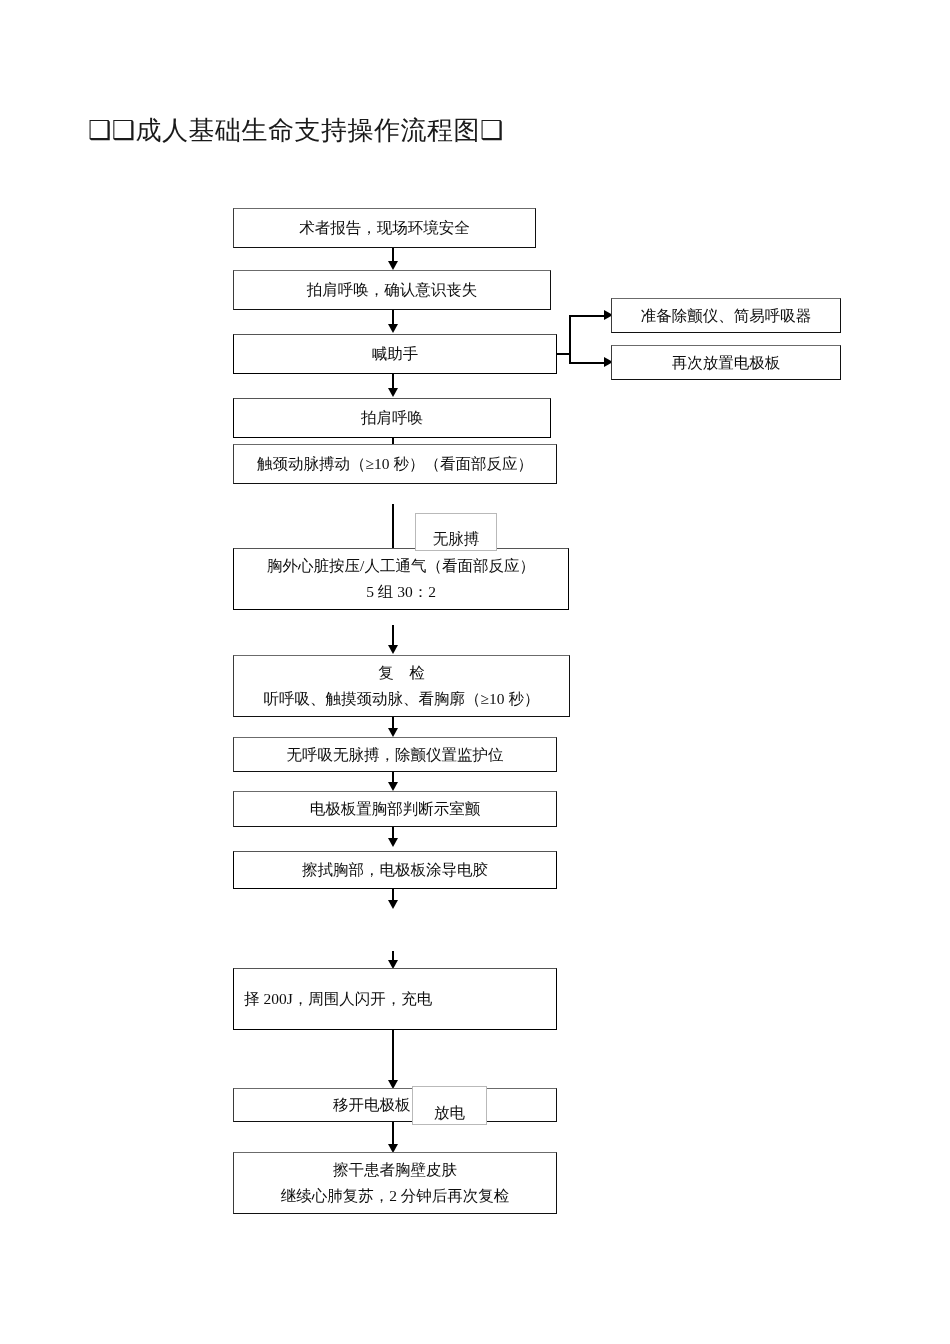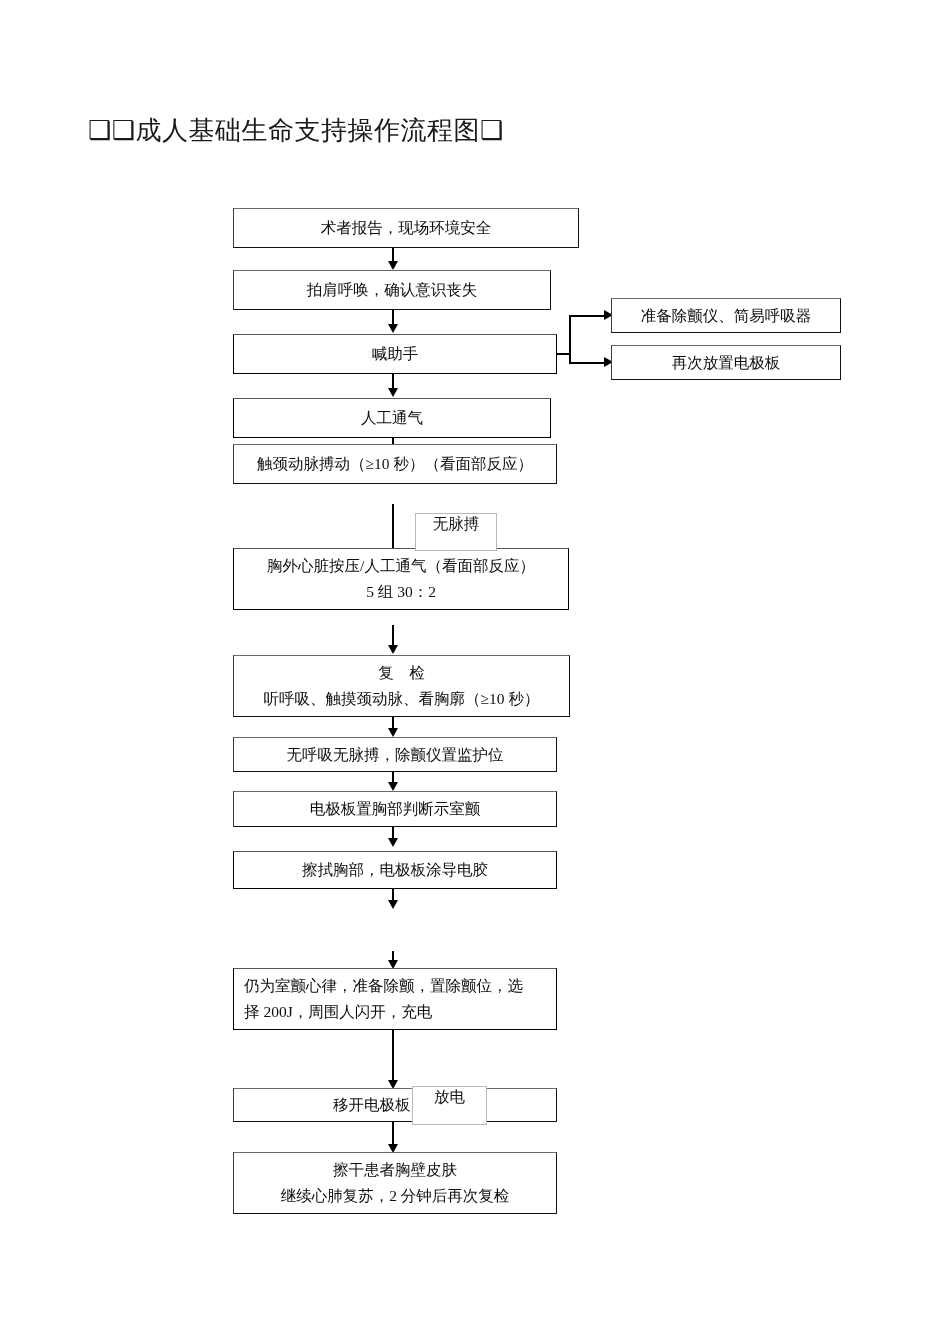--- a/index.html
+++ b/index.html
@@ -65,21 +65,21 @@
   }
   .box .l2 { display: block; }
 
   
   .labelbox {
     position: absolute;
     box-sizing: border-box;
     border: 1px solid #b9b9b9;
     background: #ffffff;
     display: flex;
-    align-items: flex-start;
+    align-items: flex-end;
     justify-content: center;
     font-size: 15.5px;
     color: #111111;
     z-index: 4;
   }
 
   
   .vline {
     position: absolute;
     width: 1.6px;
@@ -105,21 +105,21 @@
     border-left: 9px solid #000000;
   }
 </style>
 </head>
 <body>
 
 <div id="page">
 
   <div class="title">❑❑成人基础生命支持操作流程图❑</div>
 
-  <div class="box" style="left:233px; top:208px; width:346px; height:40px;">
+  <div class="box" style="left:233px; top:208px; width:303px; height:40px;">
     <span class="inner">术者报告，现场环境安全</span>
   </div>
   <div class="vline" style="left:392px; top:248px; height:15px;"></div>
   <div class="arrow-down" style="left:387.5px; top:261px;"></div>
 
   <div class="box" style="left:233px; top:270px; width:318px; height:40px;">
     <span class="inner">拍肩呼唤，确认意识丧失</span>
   </div>
   <div class="vline" style="left:392px; top:310px; height:14px;"></div>
   <div class="arrow-down" style="left:387.5px; top:324px;"></div>
@@ -139,21 +139,21 @@
     <span class="inner">准备除颤仪、简易呼吸器</span>
   </div>
   <div class="box" style="left:611px; top:345px; width:230px; height:35px;">
     <span class="inner">再次放置电极板</span>
   </div>
 
   <div class="vline" style="left:392px; top:374px; height:14px;"></div>
   <div class="arrow-down" style="left:387.5px; top:388px;"></div>
 
   <div class="box thick" style="left:233px; top:398px; width:318px; height:40px;">
-    <span class="inner">人工通气</span>
+    <span class="inner">拍肩呼唤</span>
   </div>
   <div class="vline" style="left:392px; top:438px; height:15px;"></div>
   <div class="arrow-down" style="left:387.5px; top:452px;"></div>
 
   <div class="box" style="left:233px; top:444px; width:324px; height:40px;">
     <span class="inner">触颈动脉搏动（≥10 秒）（看面部反应）</span>
   </div>
 
   <div class="vline" style="left:392px; top:504px; height:50px;"></div>
   <div class="arrow-down" style="left:387.5px; top:552px;"></div>
@@ -195,21 +195,20 @@
     <span class="inner">擦拭胸部，电极板涂导电胶</span>
   </div>
   <div class="vline" style="left:392px; top:889px; height:12px;"></div>
   <div class="arrow-down" style="left:387.5px; top:900px;"></div>
 
   <div class="vline" style="left:392px; top:951px; height:10px;"></div>
   <div class="arrow-down" style="left:387.5px; top:960px;"></div>
 
   <div class="box thick left-align" style="left:233px; top:968px; width:324px; height:62px;">
     <span class="inner">
-      <span class="l2">仍为室颤心律，准备除颤，置除颤位，选</span>
       <span class="l2">择 200J，周围人闪开，充电</span>
     </span>
   </div>
 
   <div class="vline" style="left:392px; top:1030px; height:52px;"></div>
   <div class="arrow-down" style="left:387.5px; top:1080px;"></div>
   <div class="labelbox" style="left:412px; top:1038px; width:75px; height:39px;margin-top:48px;">
     <span>放电</span>
   </div>
 

